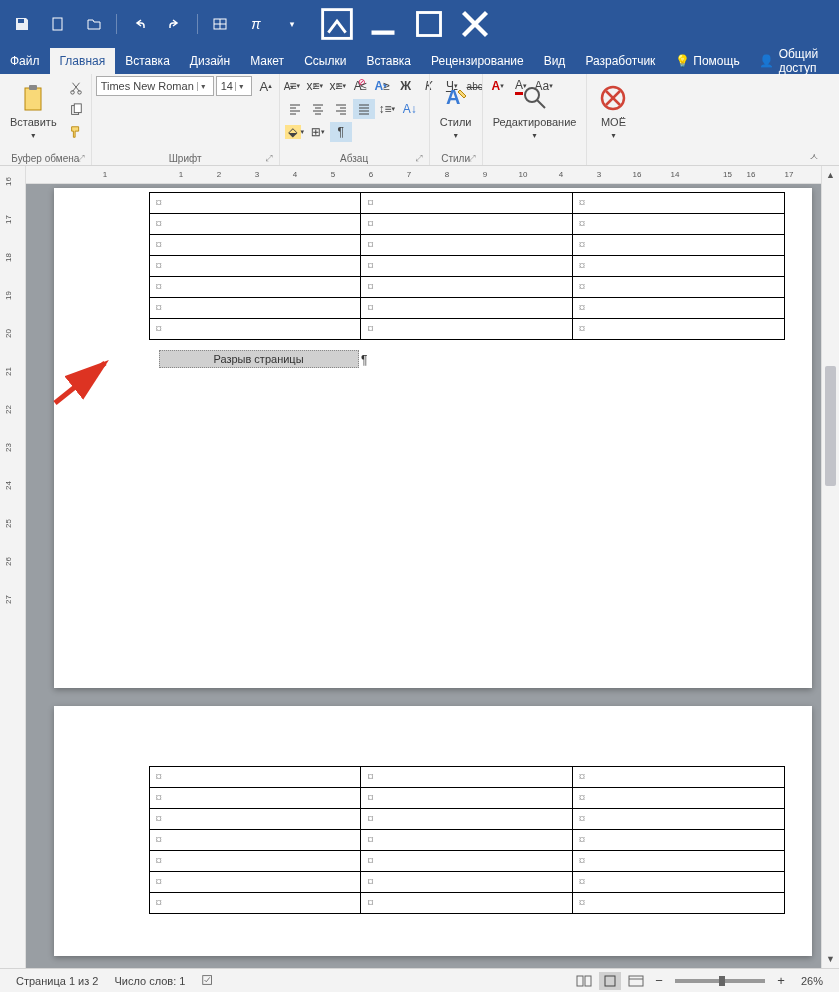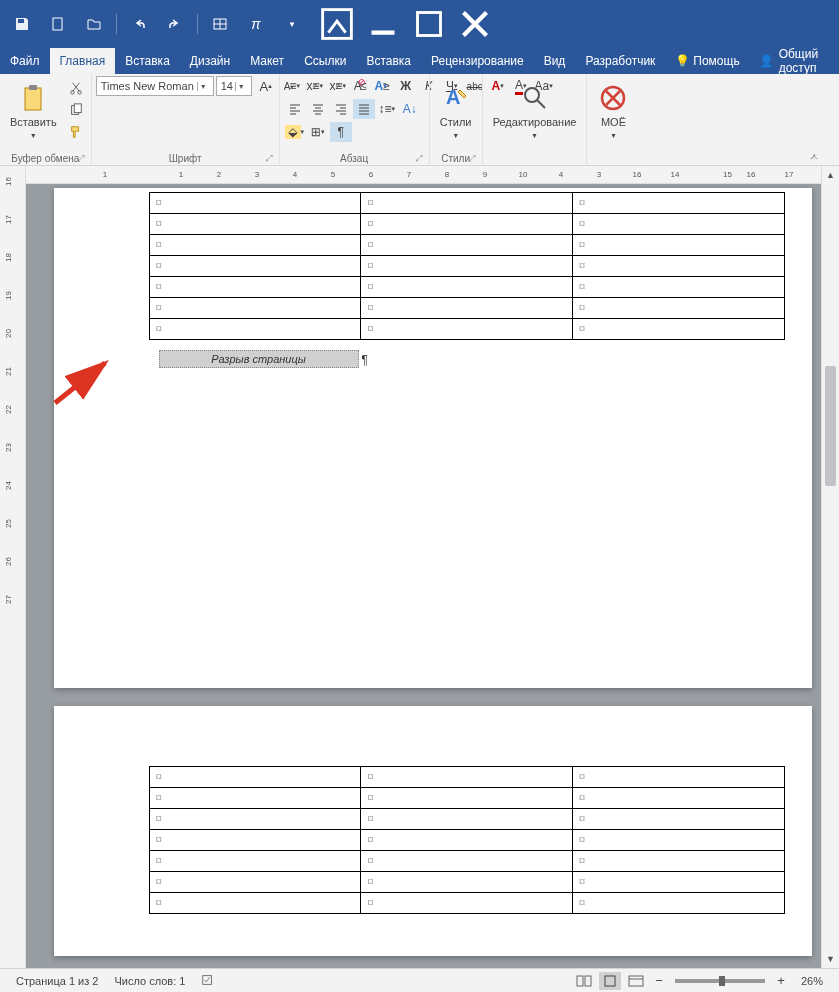--- a/index.html
+++ b/index.html
@@ -52,21 +52,21 @@
 .hruler-tick { display: inline-block; text-align: center; }
 
 .pages { padding: 0 0 10px 0; }
 .page { background: #fff; margin: 4px auto 18px; width: 758px; box-shadow: 0 2px 6px rgba(0,0,0,0.3); position: relative; }
 .page1 { height: 500px; padding-top: 4px; }
 .page2 { height: 250px; padding-top: 60px; }
 
 .doc-table { border-collapse: collapse; margin-left: 95px; width: 636px; }
 .doc-table td { border: 1px solid #000; height: 21px; padding: 0 6px; font-size: 13px; color: #888; font-family: 'Times New Roman', serif; }
 
-.page-break { margin: 10px 0 5px 105px; width: 200px; position: relative; font-style: italic; }
+.page-break { margin: 10px 0 5px 105px; width: 200px; position: relative; }
 .pb-bg { background: #d0d0d0; border: 1px dotted #888; padding: 2px 0; text-align: center; font-size: 11px; color: #333; position: relative; }
 .pb-para { position: absolute; right: -10px; top: 2px; font-size: 12px; }
 
 .arrow-annotation { position: absolute; left: 50px; top: 348px; pointer-events: none; }
 .arrow-annotation svg { width: 70px; height: 60px; }
 
 
 .vscroll { position: absolute; right: 0; top: 166px; bottom: 24px; width: 18px; background: #f3f3f3; border-left: 1px solid #ddd; }
 .vscroll-btn { height: 18px; display: flex; align-items: center; justify-content: center; font-size: 9px; color: #555; cursor: pointer; }
 .vscroll-thumb { position: absolute; left: 3px; right: 3px; top: 200px; height: 120px; background: #c2c3c9; border-radius: 2px; cursor: pointer; }

